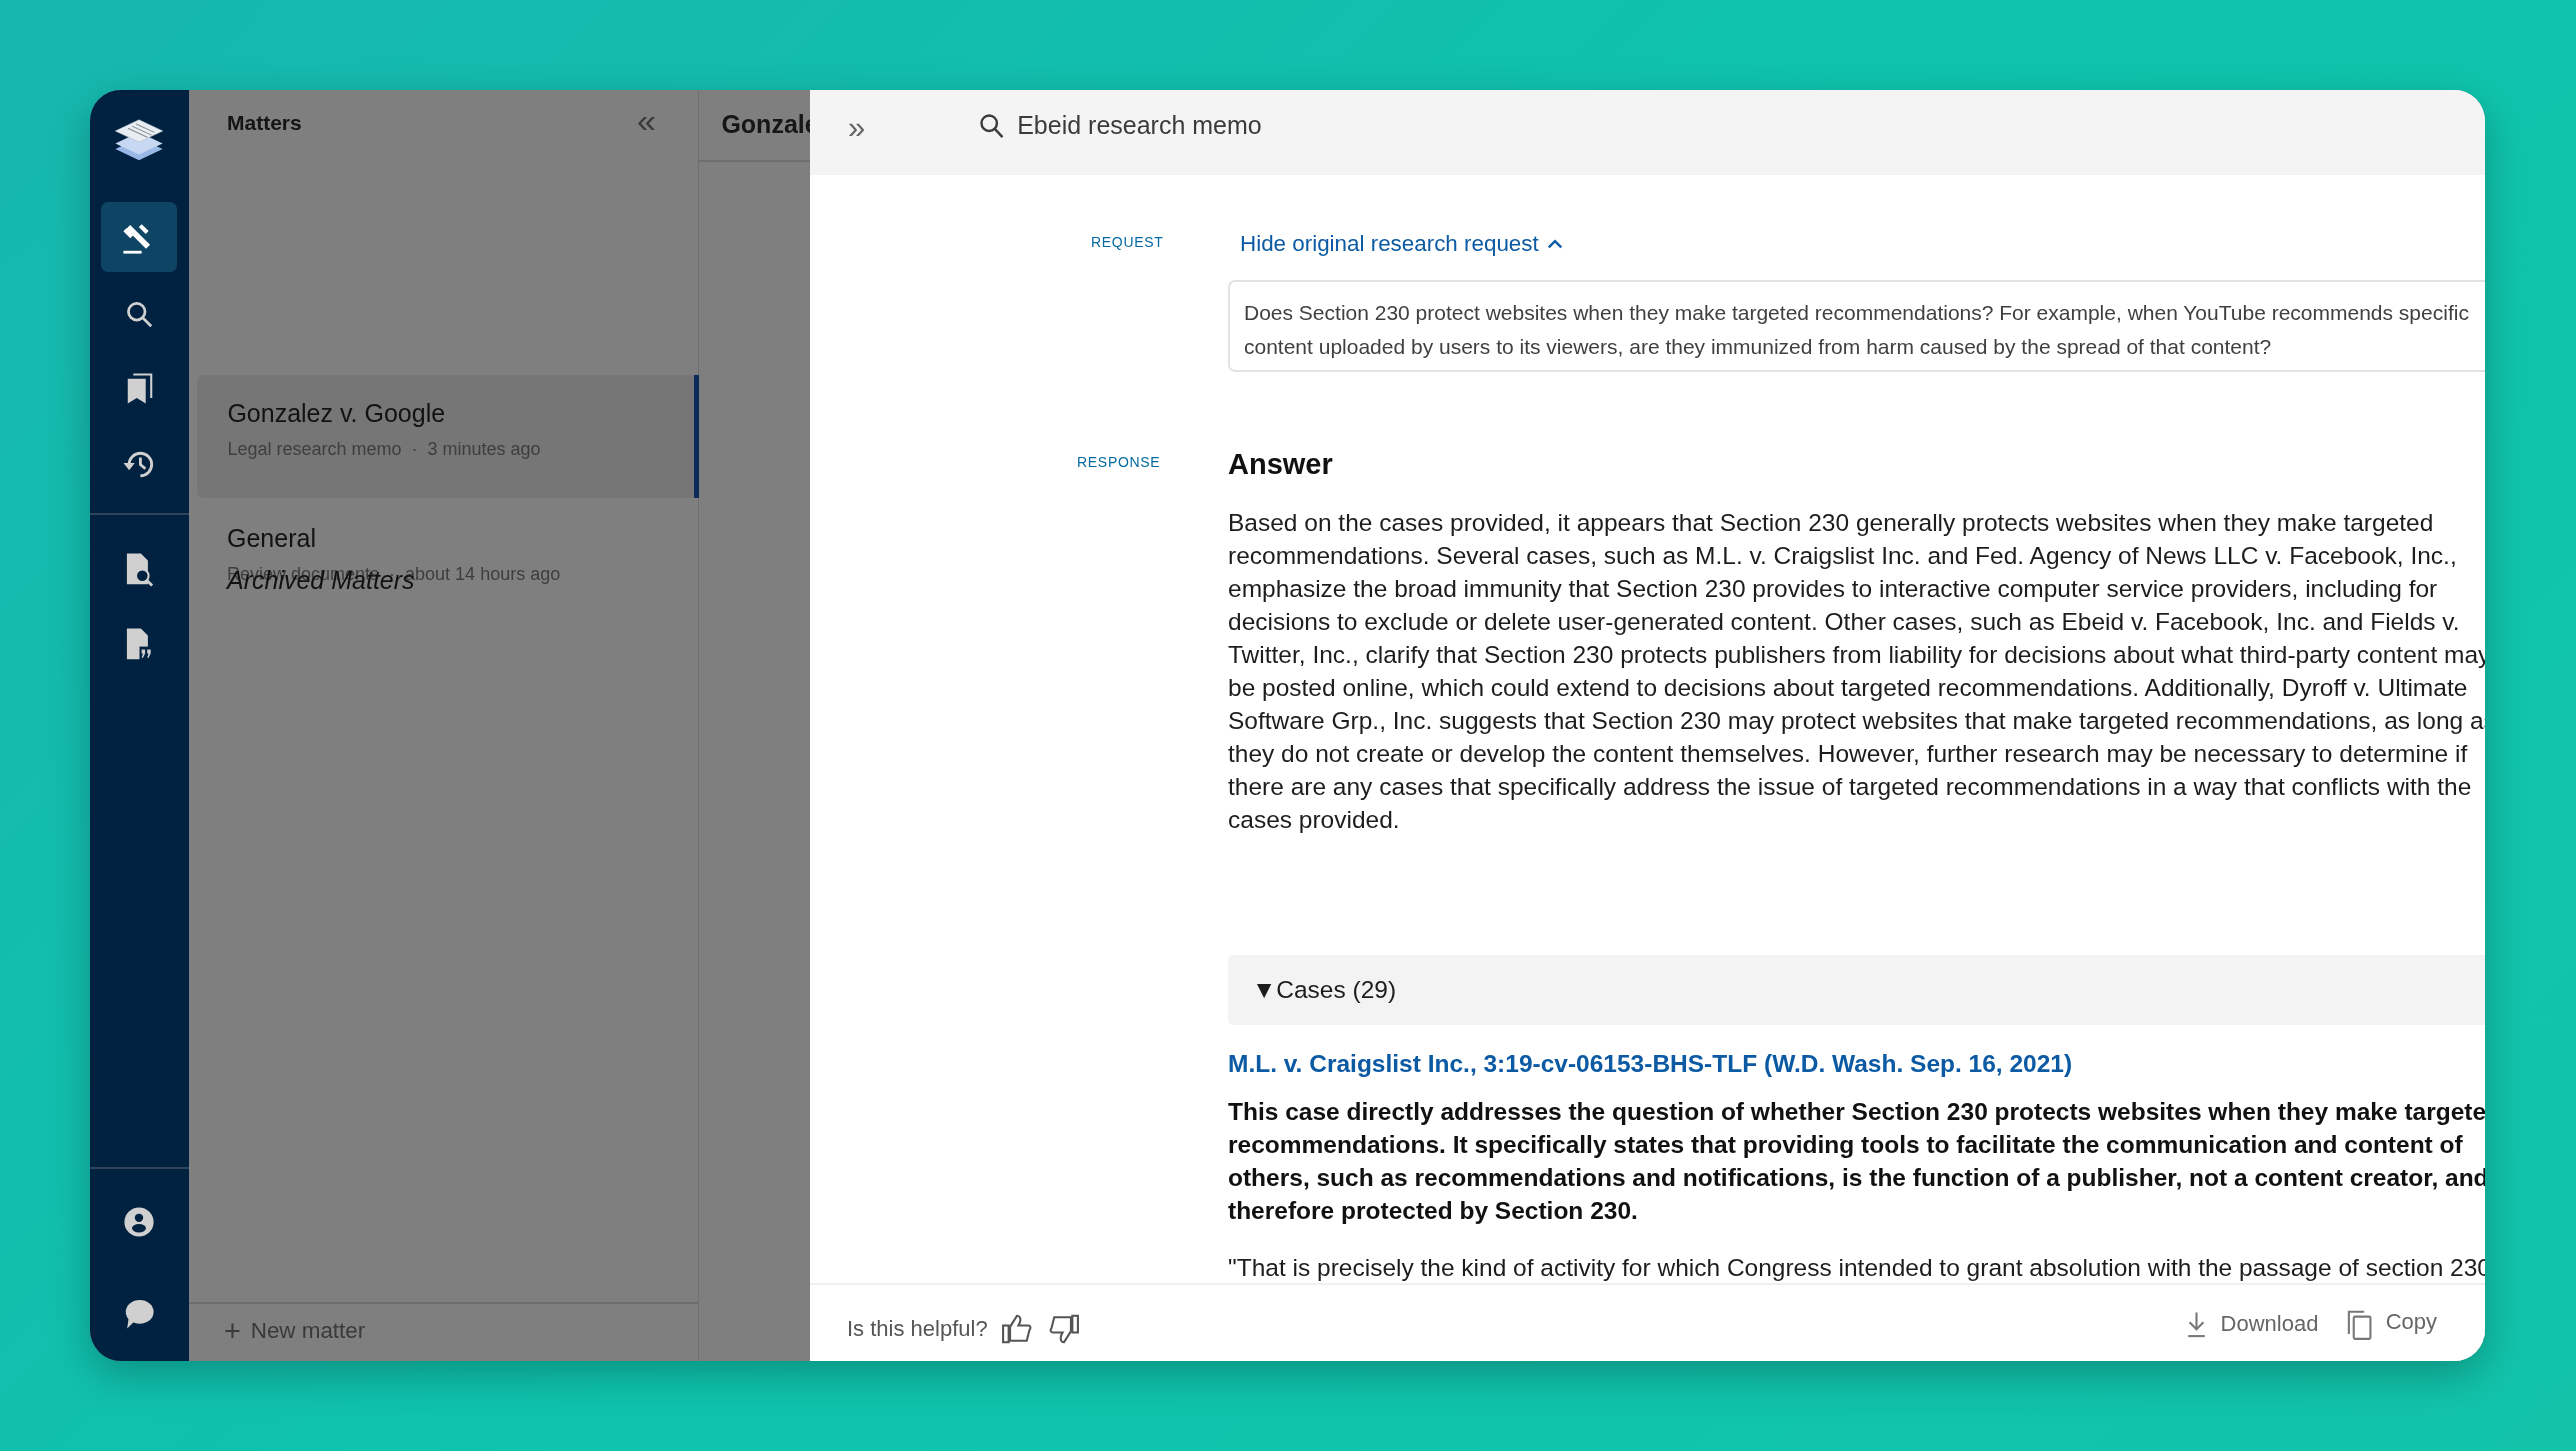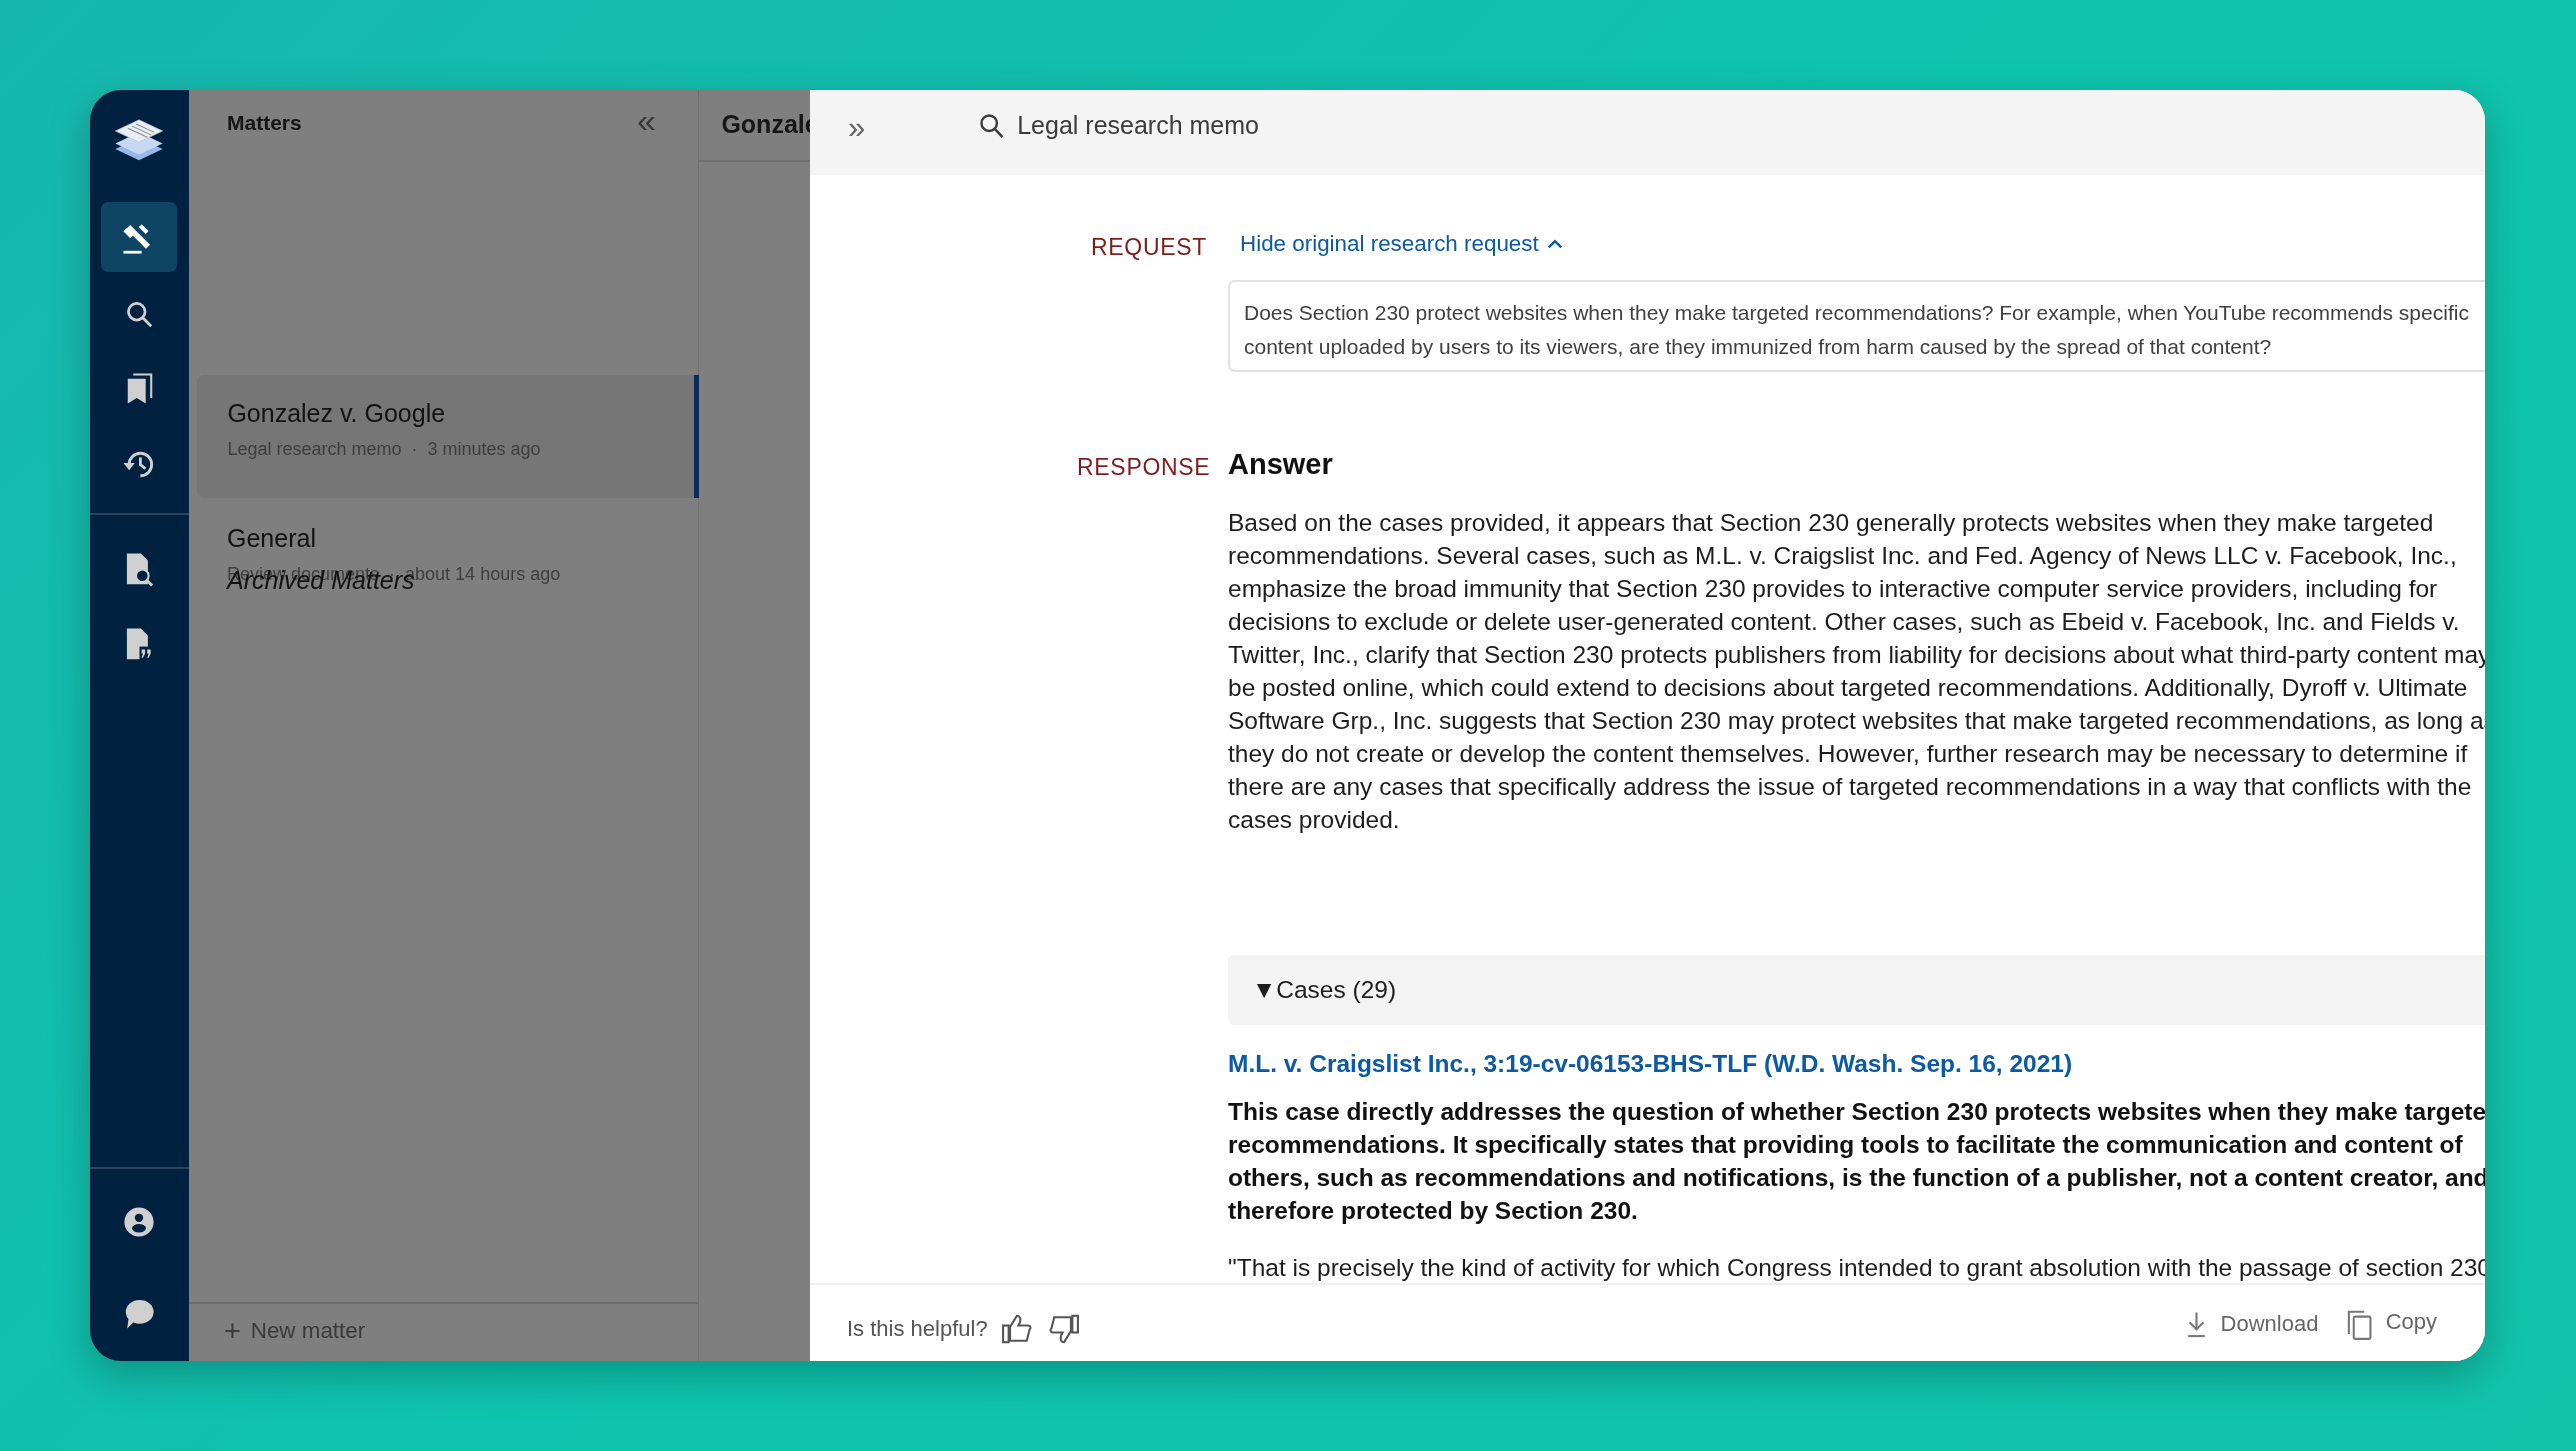--- a/index.html
+++ b/index.html
@@ -53,21 +53,21 @@
   
   .panel {
     position: absolute; left: 720px; top: 0; width: 1676px; height: 100%;
     background: #ffffff;
   }
   .topbar { position: absolute; left: 0; top: 0; width: 100%; height: 85px; background: #f4f4f4; }
   .expand-btn { position: absolute; left: 38px; top: 22.4px; font-size: 31px; color: #666; line-height: 1; }
   .search { position: absolute; left: 168px; top: 21px; display: flex; align-items: center; gap: 11.2px; }
   .search-text { font-size: 25px; color: #3b3b3b; }
 
-  .lbl { position: absolute; font-size: 23px; color: #7f1d1d; letter-spacing: 0.7px; }
+  .lbl { position: absolute; font-size: 14px; color: #0369a1; letter-spacing: 0.7px; }
   .hide-link { position: absolute; left: 430px; top: 141px; font-size: 22.4px; color: #0b5aa3; display: flex; align-items: center; gap: 7px; }
   .req-box {
     position: absolute; left: 418px; top: 190px; width: 1293px; height: 92px;
     border: 2.1px solid #e2e2e2; border-radius: 7px; padding: 14px 14px;
     font-size: 21px; line-height: 34px; color: #404040;
   }
   .answer-h { position: absolute; left: 418px; top: 358px; font-size: 29px; font-weight: bold; color: #111; }
   .answer-p { position: absolute; left: 418px; top: 416px; width: 1294px; font-size: 24.5px; line-height: 33px; color: #1d1d1d; }
   .cases-box {
     position: absolute; left: 418px; top: 865px; width: 1293px; height: 70px;
@@ -188,21 +188,21 @@
   </div>
 
   <div class="panel">
     <div class="topbar">
       <div class="expand-btn">»</div>
       <div class="search">
         <svg width="28" height="28" viewBox="0 0 40 40">
           <circle cx="16" cy="16" r="11" stroke="#3b3b3b" stroke-width="3.5" fill="none"></circle>
           <line x1="24" y1="24" x2="35" y2="36" stroke="#3b3b3b" stroke-width="3.5"></line>
         </svg>
-        <span class="search-text">Legal research memo</span>
+        <span class="search-text">Ebeid research memo</span>
       </div>
     </div>
 
     <div class="lbl" style="left:281px; top:144px;">REQUEST</div>
     <div class="hide-link">
       <span>Hide original research request</span>
       <svg width="18" height="14" viewBox="0 0 26 20">
         <polyline points="4,15 13,6 22,15" stroke="#0b5aa3" stroke-width="3.5" fill="none"></polyline>
       </svg>
     </div>

